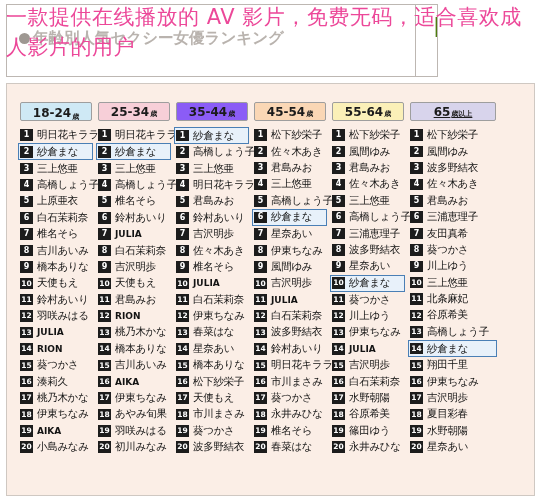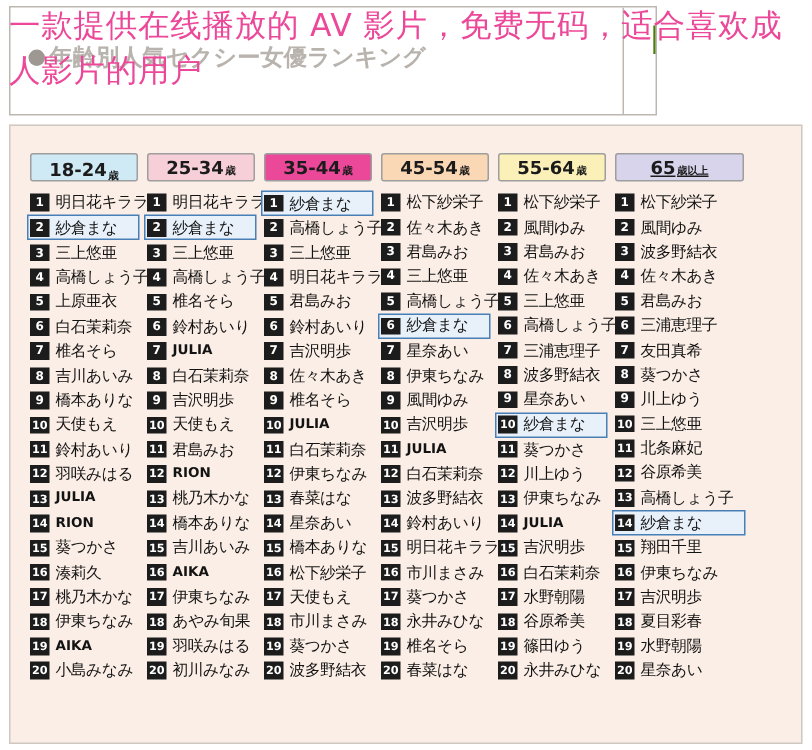--- a/index.html
+++ b/index.html
@@ -375,21 +375,21 @@
           <div class="row">
             <span class="rank two-digit">19</span>
             <span class="name">羽咲みはる</span>
           </div>
           <div class="row">
             <span class="rank two-digit">20</span>
             <span class="name">初川みなみ</span>
           </div>
         </div>
         <div class="col">
-          <div class="age-pill" style="background: #ec4899;">
+          <div class="age-pill" style="background: #8b5cf6;">
             <span>35-44</span>
             <span class="suffix">歳</span>
           </div>
           <div class="row highlight">
             <span class="rank">1</span>
             <span class="name">紗倉まな</span>
           </div>
           <div class="row">
             <span class="rank">2</span>
             <span class="name">高橋しょう子</span>

